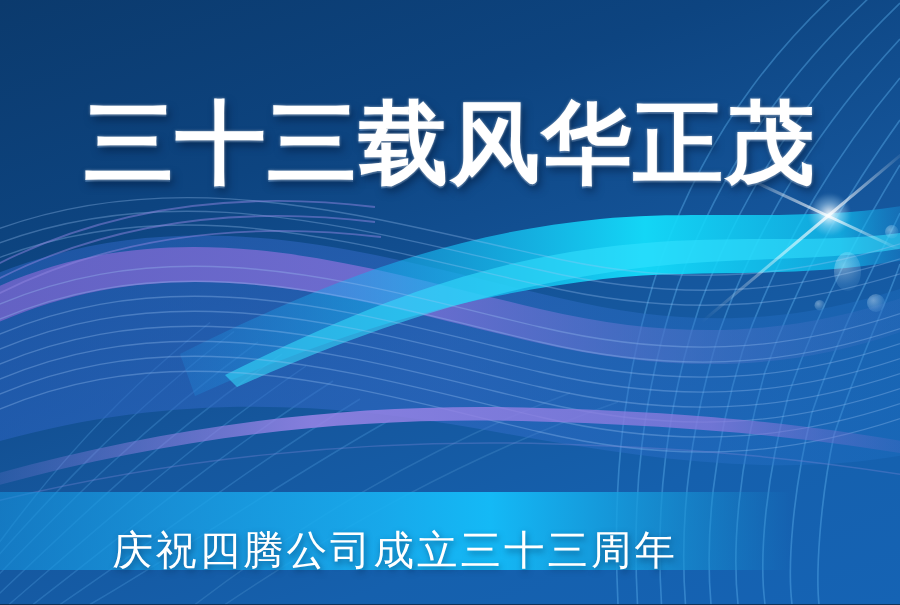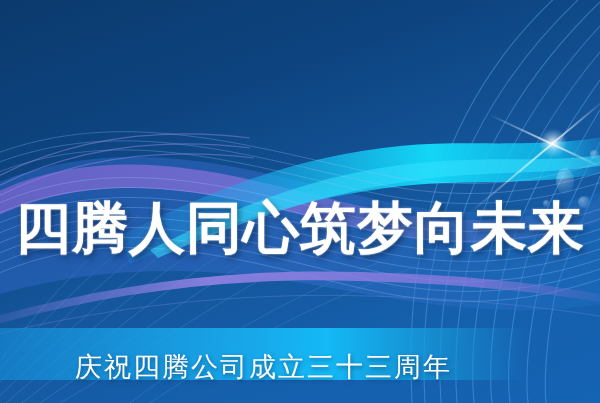--- a/index.html
+++ b/index.html
@@ -234,22 +234,22 @@
     <div class="ray" style="transform:rotate(205deg); width:70px;"></div>
     <div class="ray" style="transform:rotate(25deg); width:54px;"></div>
   </div>
   <div class="bokeh" style="left:556px; top:168px; width:18px; height:26px;"></div>
   <div class="bokeh" style="left:578px; top:196px; width:12px; height:12px;"></div>
   <div class="bokeh" style="left:543px; top:200px; width:7px; height:7px;"></div>
   <div class="bokeh" style="left:590px; top:150px; width:9px; height:9px;"></div>
 
   <div id="subtitle-band"></div>
 
-
-  <div class="headline-wrap" id="line2">
-    <span class="headline">四腾人同心筑梦向未来</span>
-  </div>
+  <div class="headline-wrap" id="line1">
+    <span class="headline">三十三载风华正茂</span>
+  </div>
+
 
   <div id="subtitle-wrap">
     <span class="subtitle">庆祝四腾公司成立三十三周年</span>
   </div>
 
 </div>
 
 </body></html>

